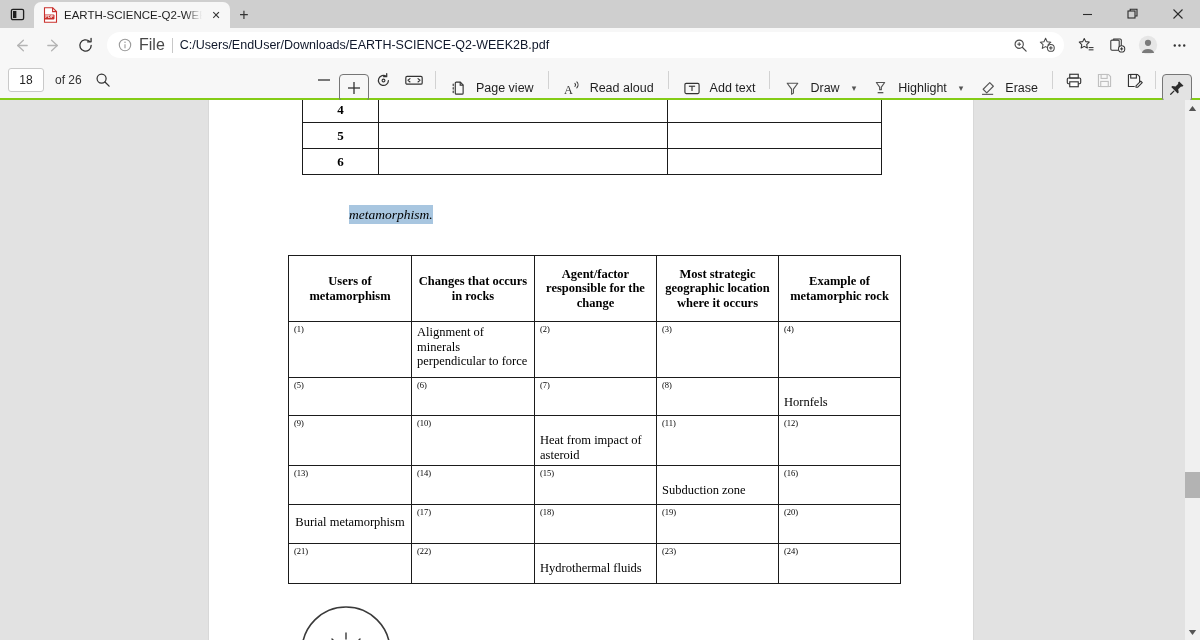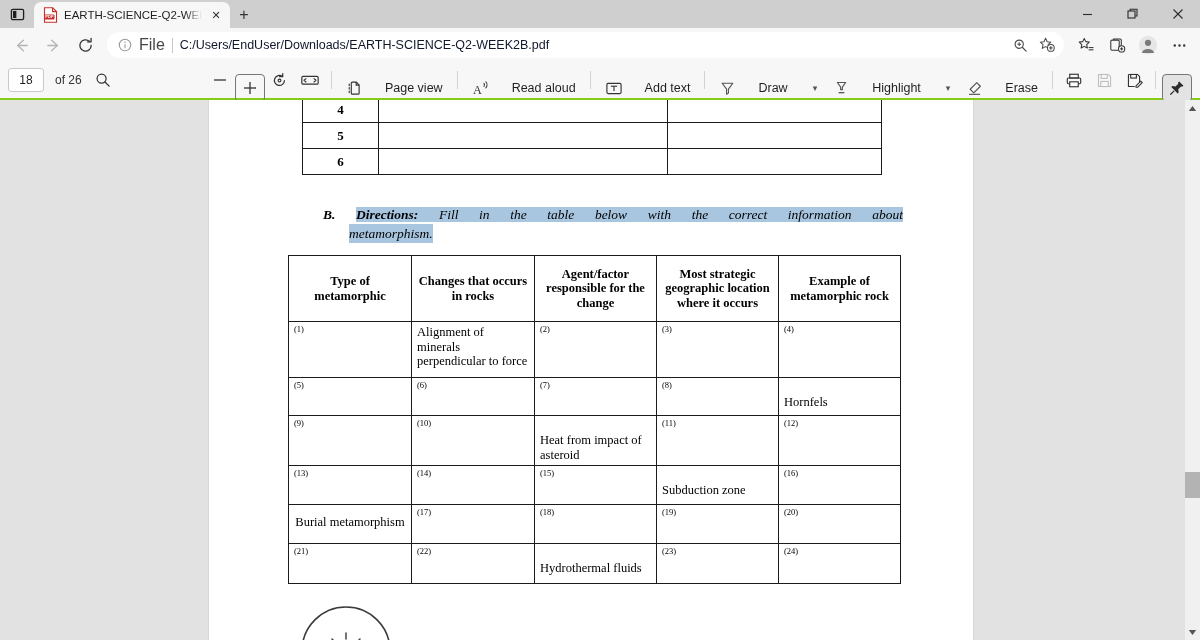--- a/index.html
+++ b/index.html
@@ -74,21 +74,21 @@
     font-size: 12.5px; color: #1f1f1f;
   }
   .pageinput {
     width: 36px; height: 24px; border: 1px solid #c9c9c9; border-radius: 3px;
     background: #fff; text-align: center; font-size: 12px; color: #1f1f1f;
     line-height: 22px;
   }
   .ofpages { margin-left: 11px; font-size: 12px; color: #333; }
   .pdf-ico { width: 30px; height: 28px; display: flex; align-items: center; justify-content: center; }
   .pdfbtn {
-    height: 28px; display: flex; align-items: center; gap: 22px;
+    height: 28px; display: flex; align-items: center; gap: 9px;
     padding: 0 8px; border-radius: 4px; white-space: nowrap; margin-top: 16px;
   }
   .pdfbtn.boxed { border: 1px solid #767676; border-radius: 4px; padding: 0; width: 30px; justify-content: center; }
   .pdfbtn.active { background: #e3e3e3; }
   .bar-sep { width: 1px; height: 18px; background: #d2d2d2; margin: 0 6px; }
   .caret { font-size: 9px; color: #555; margin-left: 3px; }
   .spacer { flex: 1; }
 
   
   .viewer { flex: 1; background: #e2e2e2; position: relative; overflow: hidden; }
@@ -449,34 +449,27 @@
           </tr>
           <tr>
             <td class="num">6</td>
             <td class="c2"></td>
             <td class="c3"></td>
           </tr>
         </tbody>
           </table>
 
         <div class="directions">
-          <span class="dir-row1">
-            <span class="dir-letter">B.</span>
-            <span class="dir-hl">
-              <span class="dir-bold">Directions:</span>
-              <span class="dir-it">Fill in the table below with the correct information about</span>
-            </span>
-          </span>
           <span class="dir-hl dir-it" style="display:inline-block;margin-left:26px;">metamorphism.</span>
         </div>
 
         <table class="main-table">
           <thead>
             <tr>
-              <th class="col-1">Type of metamorphic</th>
+              <th class="col-1">Users of metamorphism</th>
               <th class="col-2">Changes that occurs in rocks</th>
               <th class="col-3">Agent/factor responsible for the change</th>
               <th class="col-4">Most strategic geographic location where it occurs</th>
               <th class="col-5">Example of metamorphic rock</th>
             </tr>
           </thead>
           <tbody>
 
             <tr style="height:56px;">
               <td>

